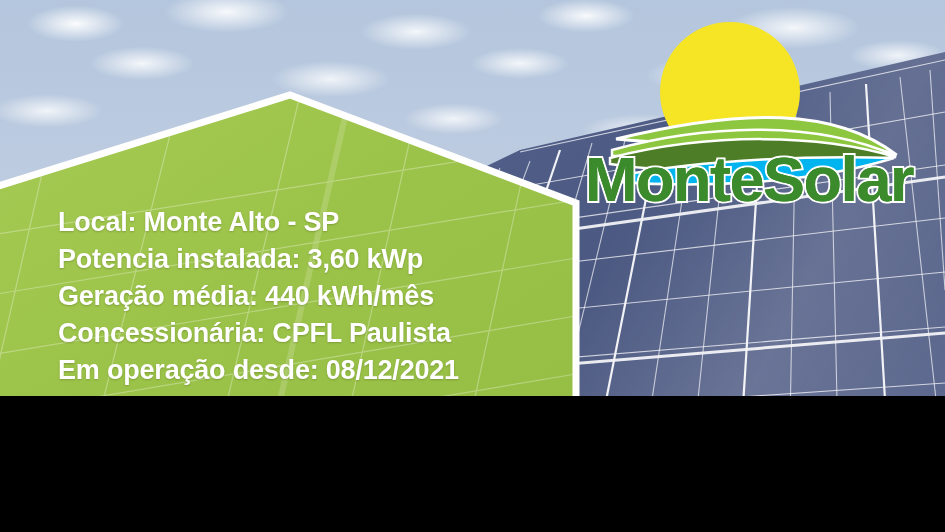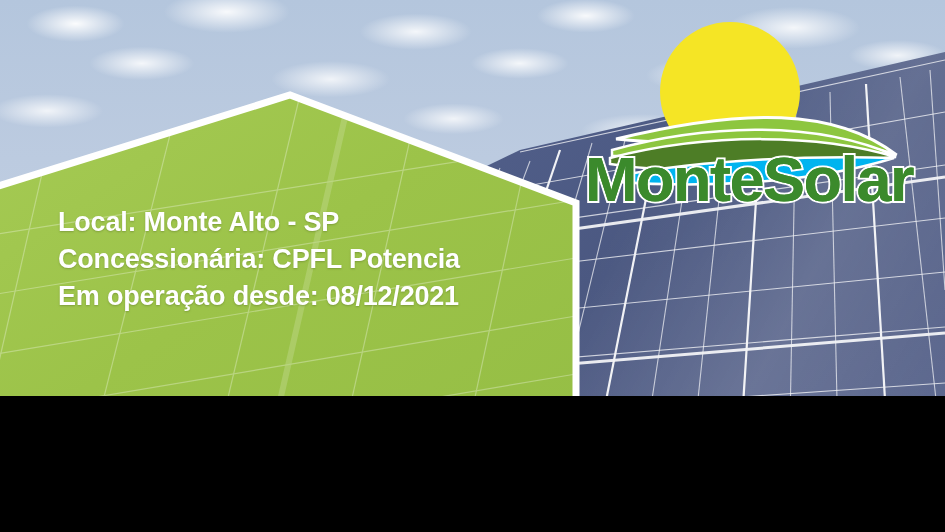--- a/index.html
+++ b/index.html
@@ -168,21 +168,23 @@
         </g>
         <g stroke-width="6" opacity="0.55">
           <path d="M 350 95 L 250 532"></path>
         </g>
       </g>
     </svg>
   </div>
 
   <div class="info">
     <div>Local: Monte Alto - SP</div>
-    <div>Concessionária: CPFL Potencia</div>
+    <div>Potencia instalada: 3,60 kWp</div>
+    <div>Geração média: 440 kWh/mês</div>
+    <div>Concessionária: CPFL Paulista</div>
     <div>Em operação desde: 08/12/2021</div>
   </div>
 
   <div class="logo">
     <svg width="385" height="210" viewBox="0 0 385 210">
 
       <circle cx="170" cy="84" r="70" fill="#f5e525"></circle>
 
       <path d="M 55 139 C 150 150 250 128 330 155 C 270 108 180 108 55 139 Z" fill="#8dc63f" stroke="#ffffff" stroke-width="3" transform="translate(0,-8) scale(1.02,1)"></path>
       <path d="M 52 142 C 140 118 250 110 336 148 C 250 132 150 150 52 148 Z" fill="#8dc63f" stroke="#ffffff" stroke-width="2.5"></path>

